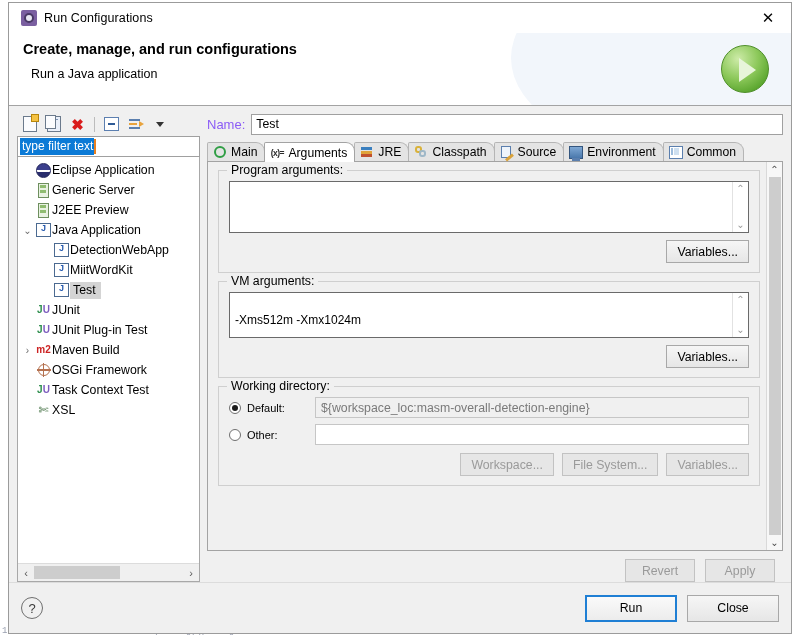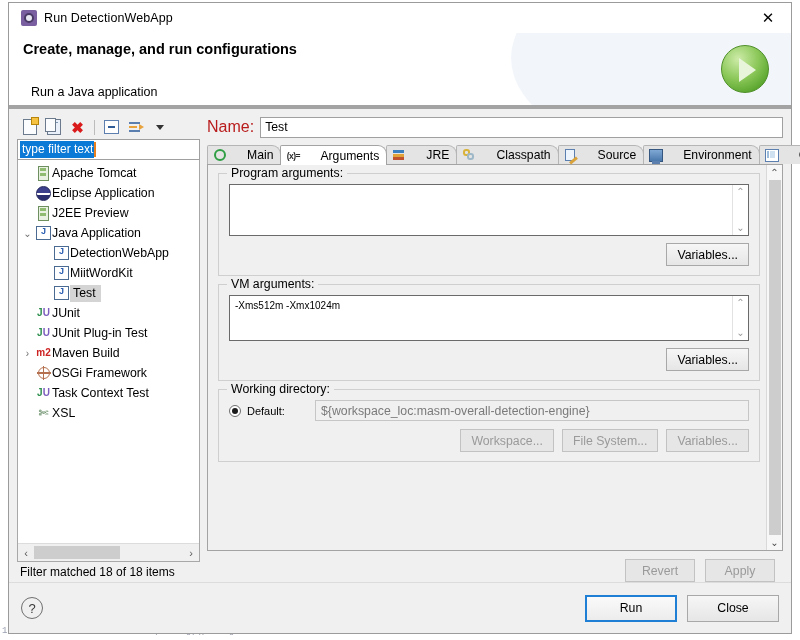--- a/index.html
+++ b/index.html
@@ -57,33 +57,33 @@
     position: absolute; right: 0; top: 0;
     width: 46px; height: 30px;
     display: flex; align-items: center; justify-content: center;
     font-size: 15px; color: #000; cursor: default;
   }
 
   
   .banner {
     height: 72px; background: #ffffff; position: relative; flex: none;
     overflow: hidden;
-    border-bottom: 4px solid #a3a3a3;
+    border-bottom: 1px solid #a3a3a3;
   }
   .banner-sheen {
     position: absolute; right: -40px; top: -70px;
     width: 320px; height: 190px; border-radius: 50%;
     background: #f2f6fb;
   }
   .banner h1 {
     position: absolute; left: 14px; top: 8px;
     margin: 0; font-size: 14.5px; font-weight: bold; color: #000;
   }
   .banner .sub {
-    position: absolute; left: 22px; top: 52px;
+    position: absolute; left: 22px; top: 34px;
     font-size: 12.5px; color: #000;
   }
   .banner-run-icon {
     position: absolute; right: 22px; top: 12px;
     width: 48px; height: 48px; border-radius: 50%;
     background: radial-gradient(circle at 35% 28%, #cdeba8 0%, #8cc85a 45%, #5ba62f 78%, #3f7d1e 100%);
     border: 1px solid #4f8f2a;
     box-sizing: border-box;
   }
   .banner-run-icon::after {
@@ -231,33 +231,33 @@
     height: 20px; font-size: 12px; color: #000; display:flex; align-items:center;
     padding-left: 3px; flex: none;
   }
 
   
   .right-panel { flex: 1; display: flex; flex-direction: column; min-width: 0; }
   .name-row {
     display: flex; align-items: center; gap: 6px; height: 24px; flex:none;
     margin-bottom: 5px;
   }
-  .name-label { font-size: 16px; color:#b91c1c; }
+  .name-label { font-size: 13px; color:#8b5cf6; }
   .name-field {
     flex:1; height: 21px; border:1px solid #a0a0a0; background:#fff;
     display:flex; align-items:center; padding-left:4px; font-size:12.3px; color:#000;
     box-sizing:border-box;
   }
 
   .tabs {
     display: flex; align-items: flex-end; height: 20px; flex:none;
     border-bottom: 1px solid #a3a3a3;
   }
   .tab {
-    display:flex; align-items:center; gap:20px; height:19px;
+    display:flex; align-items:center; gap:4px; height:19px;
     padding: 0 7px 0 5px; font-size:12.2px; color:#000;
     background: #e4e4e4;
     border: 1px solid #b5b5b5; border-bottom: none;
     border-radius: 2px 9px 0 0;
     margin-right: -1px; position: relative; white-space: nowrap;
     box-sizing: border-box;
   }
   .tab.active {
     background:#ffffff; z-index:3; height:20px; margin-bottom:-1px;
     border-color:#a3a3a3;
@@ -298,21 +298,21 @@
   .group { position: relative; border:1px solid #cfcfcf; padding: 10px 10px 9px 10px; }
   .group > legend, .group-title {
     position:absolute; top:-8px; left:8px; background:#f0f0f0;
     padding: 0 4px; font-size:12.3px; color:#000;
   }
   .textarea-box {
     border:1px solid #6a6a6a; background:#ffffff;
     display:flex; box-sizing:border-box;
   }
   .ta-text {
-    flex:1; padding:4px 5px; font-size:10px; color:#000;
+    flex:1; padding:20px 5px; font-size:12px; color:#000;
     font-family:"Liberation Sans", sans-serif; white-space:pre-wrap;
   }
   .ta-scroll {
     width:15px; background:#ffffff; border-left:1px solid #e2e2e2;
     display:flex; flex-direction:column; justify-content:space-between;
     align-items:center; padding: 2px 0; flex:none;
   }
   .ta-arrow { font-size:10px; color:#9a9a9a; line-height:1; }
   .btn-row { display:flex; justify-content:flex-end; margin-top:7px; }
 
@@ -375,21 +375,21 @@
   <div class="bg-line" style="top:626px;">  15  16  17  18  19  20  21  22        Run  (string)(packagename/-----name/Section1/title/zero/time/dataid/Run...</div>
 </div>
 
 <div class="dialog">
 
   <div class="titlebar">
     <div class="title-icon">
       <div class="gear-outer"></div>
         <div class="gear-inner"></div>
     </div>
-    <div class="title-text">Run DetectionWebApp</div>
+    <div class="title-text">Run Configurations</div>
     <div class="title-close">✕</div>
   </div>
 
   <div class="banner">
     <div class="banner-sheen"></div>
     <h1>Create, manage, and run configurations</h1>
     <div class="sub">Run a Java application</div>
     <div class="banner-run-icon"></div>
   </div>
 
@@ -427,31 +427,31 @@
         <span class="filter-sel">type filter text</span>
         <span class="filter-caret"></span>
       </div>
 
       <div class="tree-box">
         <div class="tree-scroll" id="tree-rows">
             <div class="tree-row">
               <span style="display:inline-block;width:0px;flex:none;"></span>
               <span class="twisty"></span>
               <span class="ticon">
+                <span class="ic-eclipse"></span>
+              </span>
+              <span class="tlabel">Eclipse Application</span>
+            </div>
+            <div class="tree-row">
+              <span style="display:inline-block;width:0px;flex:none;"></span>
+              <span class="twisty"></span>
+              <span class="ticon">
                 <span class="ic-server"></span>
               </span>
-              <span class="tlabel">Apache Tomcat</span>
-            </div>
-            <div class="tree-row">
-              <span style="display:inline-block;width:0px;flex:none;"></span>
-              <span class="twisty"></span>
-              <span class="ticon">
-                <span class="ic-eclipse"></span>
-              </span>
-              <span class="tlabel">Eclipse Application</span>
+              <span class="tlabel">Generic Server</span>
             </div>
             <div class="tree-row">
               <span style="display:inline-block;width:0px;flex:none;"></span>
               <span class="twisty"></span>
               <span class="ticon">
                 <span class="ic-server"></span>
               </span>
               <span class="tlabel">J2EE Preview</span>
             </div>
             <div class="tree-row">
@@ -536,21 +536,20 @@
             </div>
           </div>
         <div class="tree-hscroll">
           <div class="hs-arrow">‹</div>
           <div class="hs-track">
               <div class="hs-thumb"></div>
             </div>
           <div class="hs-arrow">›</div>
         </div>
       </div>
-      <div class="filter-status">Filter matched 18 of 18 items</div>
     </div>
 
     <div class="right-panel">
       <div class="name-row">
         <span class="name-label">Name:</span>
         <div class="name-field">Test</div>
       </div>
 
       <div class="tabs" id="tabs">
           <div class="tab">
@@ -632,20 +631,25 @@
             </div>
           </div>
 
           <div class="group">
             <div class="group-title">Working directory:</div>
             <div class="wd-row">
               <span class="radio on"></span>
               <span class="wd-lbl">Default:</span>
               <div class="wd-field">${workspace_loc:masm-overall-detection-engine}</div>
             </div>
+            <div class="wd-row">
+              <span class="radio"></span>
+              <span class="wd-lbl">Other:</span>
+              <div class="wd-field" style="background:#ffffff;border-color:#c6c6c6;"></div>
+            </div>
             <div class="wd-btns">
               <div class="btn disabled">Workspace...</div>
               <div class="btn disabled">File System...</div>
               <div class="btn disabled">Variables...</div>
             </div>
           </div>
 
         </div>
         <div class="panel-vscroll">
           <span class="pv-arrow">⌃</span>

